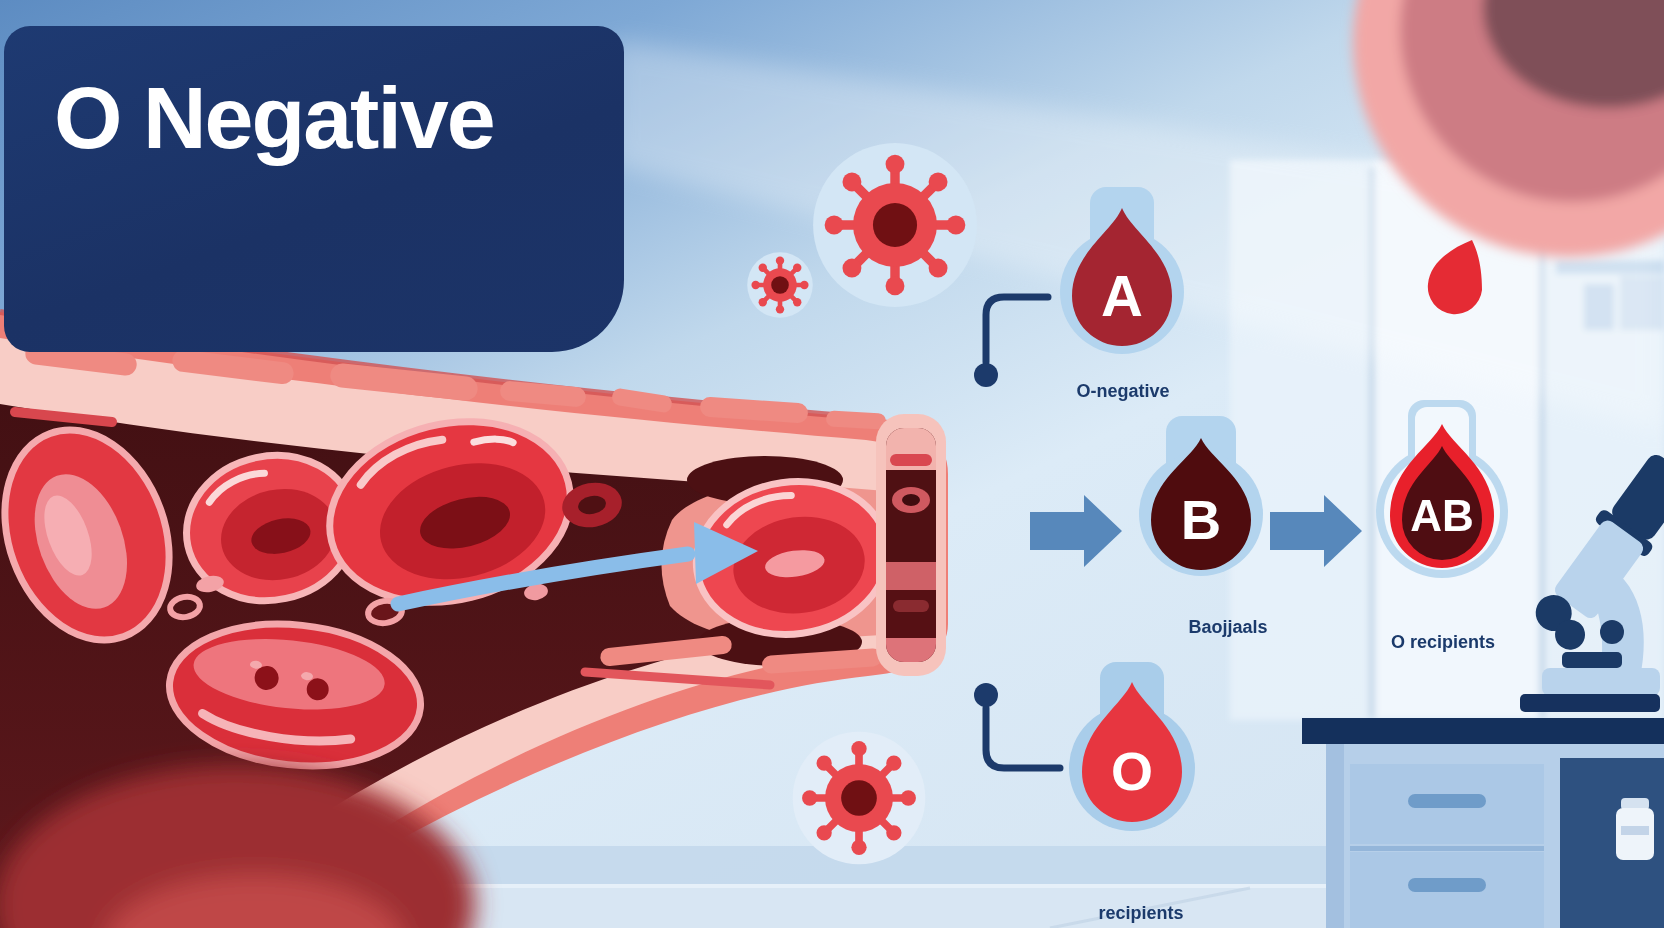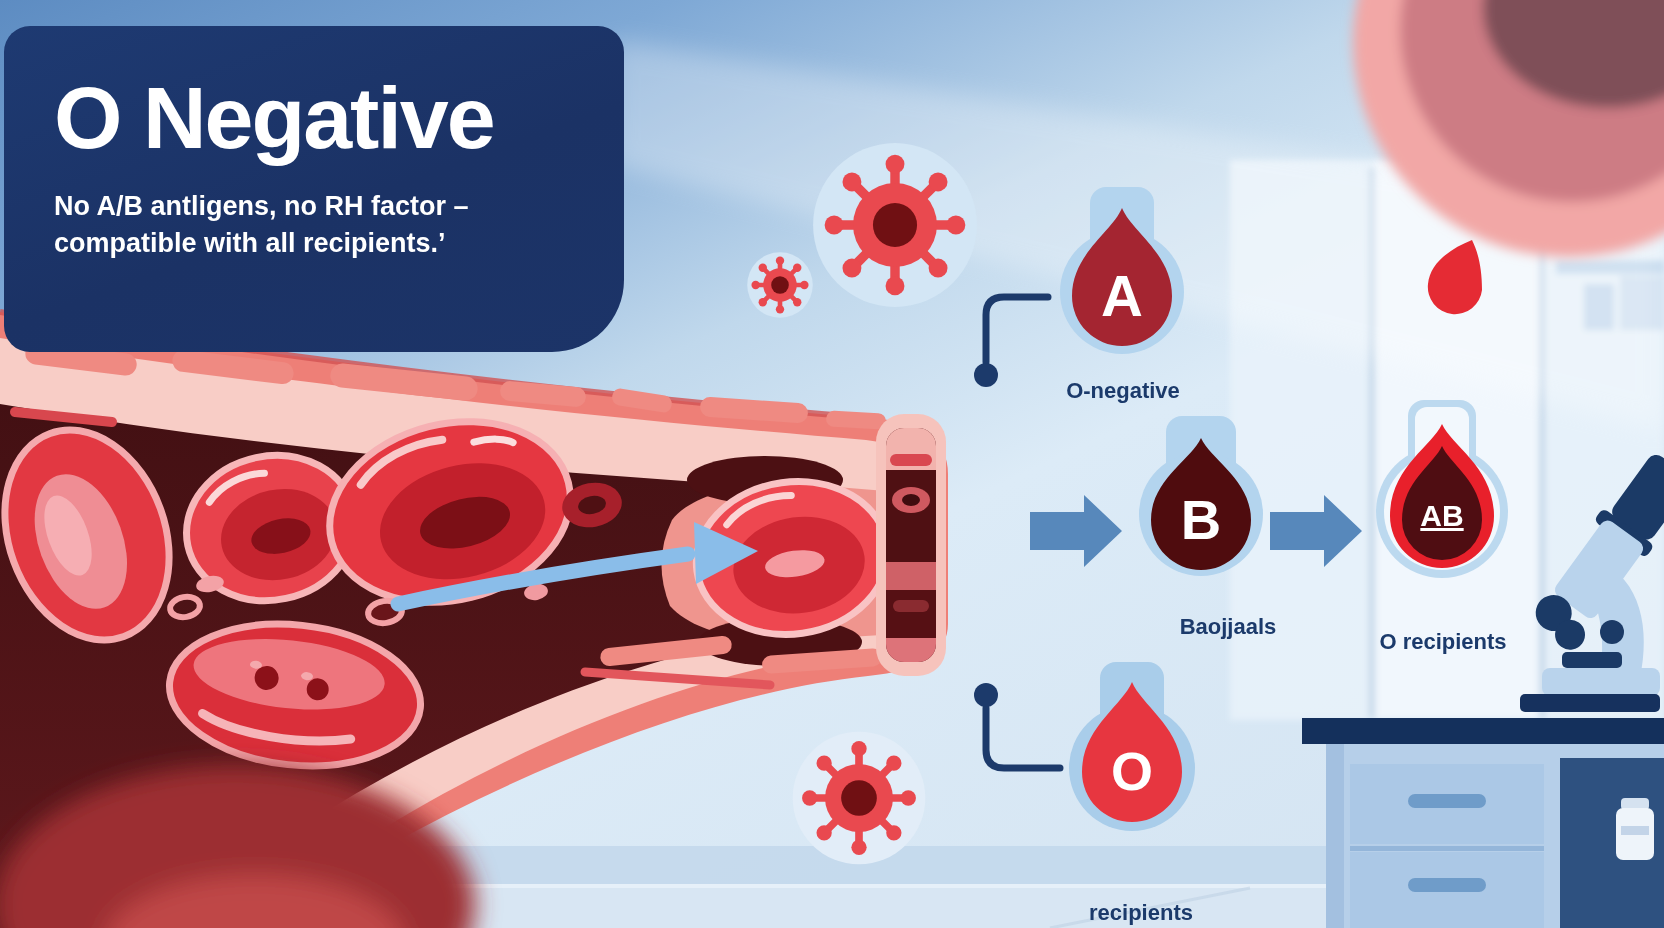--- a/index.html
+++ b/index.html
@@ -6,21 +6,21 @@
   .stage{position:relative;width:1664px;height:928px;overflow:hidden;
          font-family:"Liberation Sans",sans-serif;background:#cfe2f2;}
   .stage svg{position:absolute;left:0;top:0;}
   .header-card{position:absolute;left:4px;top:6px;width:620px;height:326px;
     background:linear-gradient(160deg,#1e3a72 0%,#1b3265 55%,#1c3468 100%);
     border-radius:26px 26px 72px 26px;box-sizing:border-box;padding:46px 40px 0 50px;margin-top:20px;}
   .header-title{color:#fff;font-size:88px;font-weight:700;letter-spacing:-2px;line-height:1.05;margin:0;}
   .header-sub{color:#fff;font-size:27px;font-weight:700;line-height:37px;margin-top:24px;}
   .txt{position:absolute;transform:translate(-50%,-50%);white-space:nowrap;font-weight:700;}
   .drop-letter{color:#ffffff;}
-  .flow-label{color:#1b3a6b;font-size:22px;}
+  .flow-label{color:#1b3a6b;font-size:18px;}
 </style>
 </head>
 <body>
 
 <div class="stage">
 
 <svg width="1664" height="928" viewBox="0 0 1664 928">
   <defs>
     <linearGradient id="bgGrad" x1="0" y1="0" x2="0.85" y2="1">
       <stop offset="0" stop-color="#5d8cc2"></stop>
@@ -366,29 +366,25 @@
     <g>
       <rect x="1621" y="798" width="28" height="12" rx="4" fill="#d5e2f0"></rect>
       <rect x="1616" y="808" width="38" height="52" rx="7" fill="#eef4fa"></rect>
       <rect x="1621" y="826" width="28" height="9" fill="#c3d4e8"></rect>
     </g>
   </g>
 </svg>
 
 <div class="header-card">
   <div class="header-title">O Negative</div>
-  <div class="header-sub">
-    <div>No A/B antligens, no RH factor –</div>
-    <div>compatible with all recipients.’</div>
-  </div>
 </div>
 
 <div class="txt drop-letter" style="left:1122px;top:295px;font-size:58px;">A</div>
 <div class="txt drop-letter" style="left:1201px;top:519px;font-size:56px;">B</div>
-<div class="txt drop-letter" style="left:1442px;top:516px;font-size:30px;text-decoration:underline;">AB</div>
+<div class="txt drop-letter" style="left:1442px;top:516px;font-size:44px;">AB</div>
 <div class="txt drop-letter" style="left:1132px;top:771px;font-size:54px;">O</div>
 
 <div class="txt flow-label" style="left:1123px;top:391px;">O-negative</div>
 <div class="txt flow-label" style="left:1200px;top:627px;margin-left:28px;">Baojjaals</div>
 <div class="txt flow-label" style="left:1443px;top:642px;">O recipients</div>
 <div class="txt flow-label" style="left:1141px;top:913px;">recipients</div>
 
 </div>
 
 </body></html>

